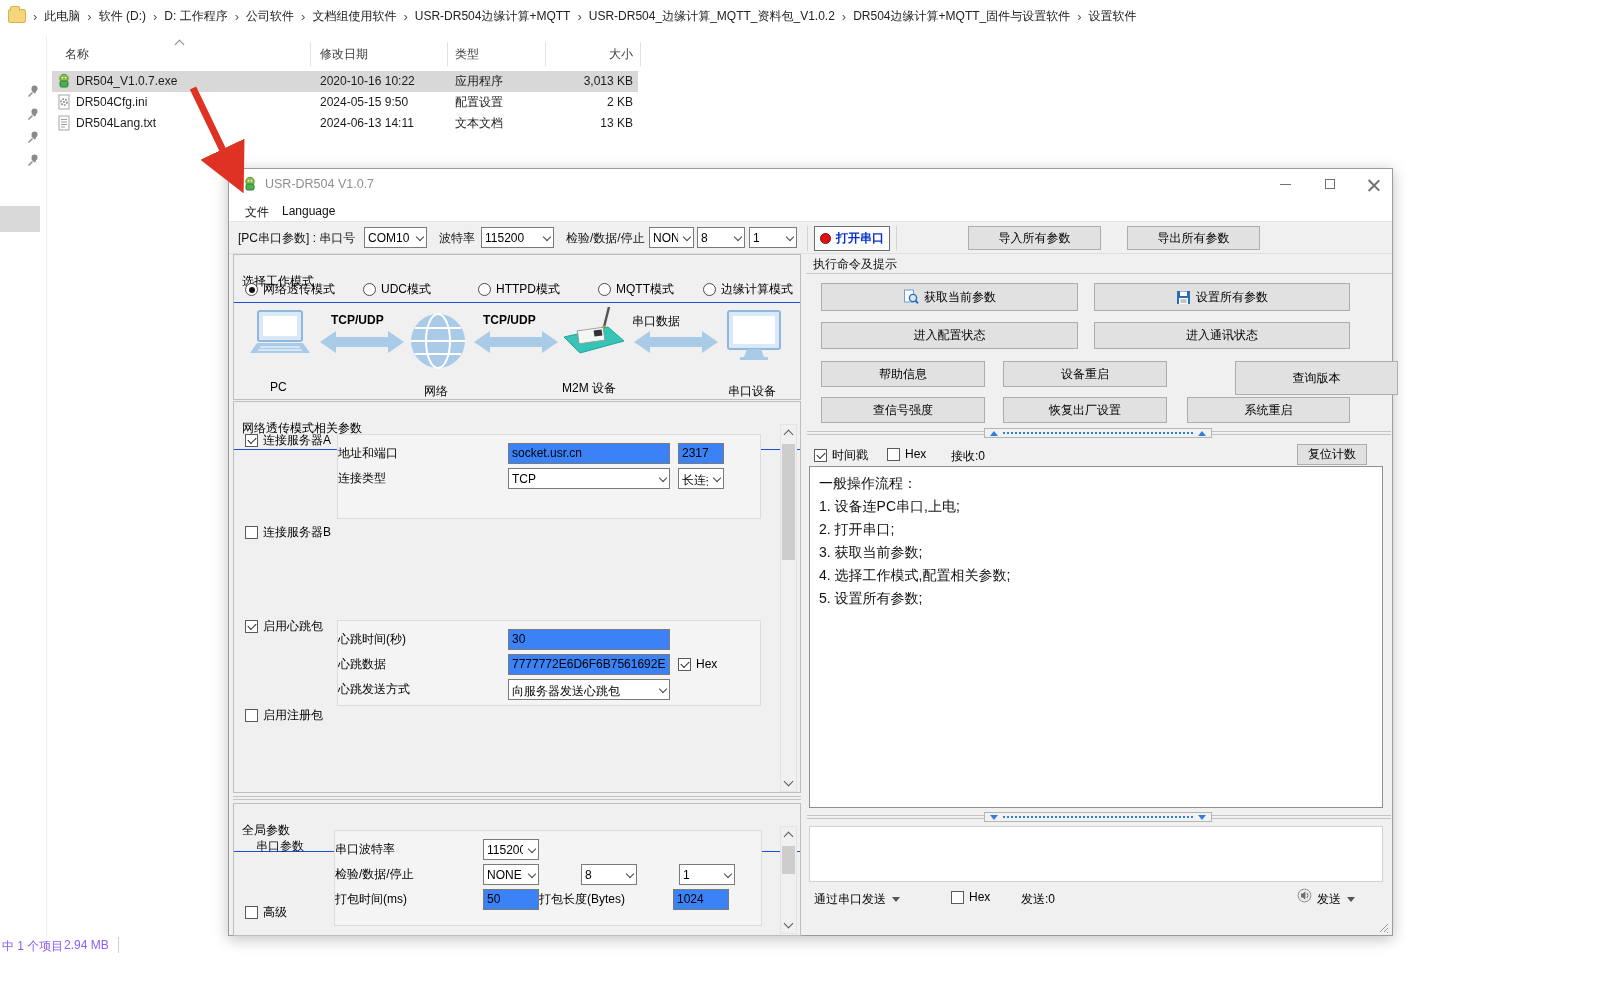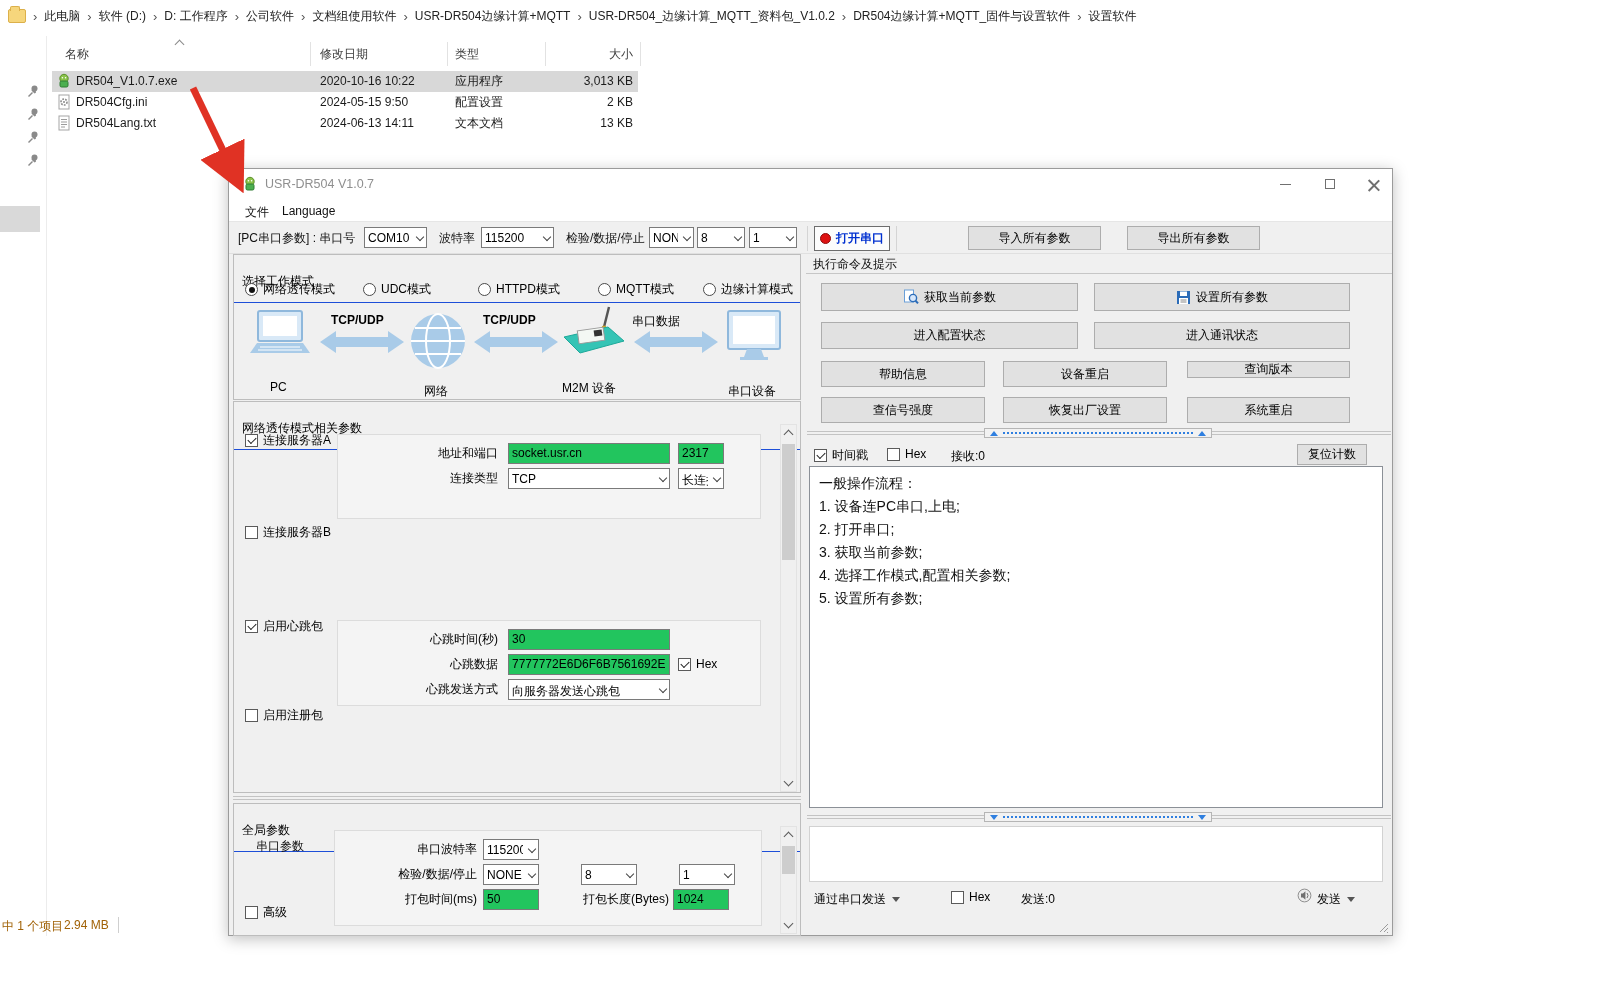--- a/index.html
+++ b/index.html
@@ -20,21 +20,21 @@
   .hdr-cell { position:absolute; top:44px; height:20px; font-size:12px; color:#3b3b3b; line-height:20px; }
   .hdr-sep { position:absolute; top:42px; height:24px; width:1px; background:#e2e2e2; }
   .sort-caret { position:absolute; left:176px; top:38px; width:8px; height:8px; }
   .sort-caret::before { content:""; position:absolute; left:0; top:3px; width:6px; height:6px; border-left:1px solid #8a8a8a; border-top:1px solid #8a8a8a; transform:rotate(45deg); }
   .file-row { position:absolute; left:52px; width:586px; height:21px; font-size:12px; color:#1b1b1b; }
   .file-row.selected { background:#d8d8d8; }
   .fcell { position:absolute; top:0; line-height:21px; white-space:nowrap; }
   .fic { position:absolute; left:4px; top:2px; width:16px; height:16px; }
   .pin { position:absolute; left:26px; width:14px; height:14px; }
   .nav-block { position:absolute; left:0; top:206px; width:40px; height:26px; background:#d9d9d9; }
-  .statusbar { position:absolute; left:0; top:916px; width:230px; height:20px; font-size:12px; color:#a16207; }
+  .statusbar { position:absolute; left:0; top:936px; width:230px; height:20px; font-size:12px; color:#8b5cf6; }
 
   
   #appwin { position:absolute; left:228px; top:168px; width:1165px; height:768px; background:#f0f0f0; border:1px solid #9b9b9b; box-shadow:0 3px 14px rgba(0,0,0,.25); z-index:5; }
   .titlebar { position:absolute; left:0; top:0; width:100%; height:30px; background:#fff; }
   .title-txt { position:absolute; left:36px; top:8px; font-size:12.5px; color:#8f8f8f; }
   .wbtn { position:absolute; top:0; width:34px; height:30px; }
   .wbtn .min { position:absolute; left:11px; top:15px; width:11px; height:1px; background:#707070; }
   .wbtn .max { position:absolute; left:11px; top:10px; width:10px; height:10px; border:1px solid #707070; }
   .wbtn .cls { position:absolute; left:11px; top:9px; width:12px; height:12px; }
   .wbtn .cls::before,.wbtn .cls::after { content:""; position:absolute; left:5px; top:0; width:1.5px; height:15px; background:#707070; }
@@ -53,22 +53,22 @@
   .group { position:absolute; border:1px solid #bdbdbd; background:#f0f0f0; }
   .gtitle { position:absolute; left:0; top:16px; width:100%; height:32px; border-bottom:1px solid #1d4ed8; font-size:12px; line-height:20px; padding-left:8px; color:#000; }
   .cbrow { position:absolute; display:flex; align-items:center; gap:5px; font-size:12px; color:#000; white-space:nowrap; }
   .cb { width:13px; height:13px; border:1px solid #5a5a5a; background:#fff; position:relative; flex:none; }
   .cb.checked::before { content:""; position:absolute; left:2px; top:2px; width:7px; height:4px; border-left:1.8px solid #222; border-bottom:1.8px solid #222; transform:rotate(-45deg); }
   .radio { width:13px; height:13px; border:1px solid #4a4a4a; border-radius:50%; background:#fff; position:relative; flex:none; }
   .radio.sel::before { content:""; position:absolute; left:2.5px; top:2.5px; width:6px; height:6px; border-radius:50%; background:#111; }
   .sub { position:absolute; border:1px solid #dcdcdc; background:#f4f4f4; }
   .srow { display:flex; align-items:center; height:22px; margin:3px 0 0 0; }
   .srow:first-child { margin-top:7px; }
-  .slab { font-size:12px; color:#000; text-align:right; white-space:nowrap; flex:none; }
-  .rinp { height:21px; border:1px solid #7a7a7a; background:#22c55e; font-size:12px; padding:0 3px; font-family:inherit; flex:none; }
+  .slab { font-size:12px; color:#000; white-space:nowrap; flex:none; }
+  .rinp { height:21px; border:1px solid #7a7a7a; background:#3b82f6; font-size:12px; padding:0 3px; font-family:inherit; flex:none; }
   .rcombo { position:relative; height:21px; border:1px solid #7a7a7a; background:#fff; font-size:12px; overflow:hidden; flex:none; }
   .rcombo .cv { position:absolute; left:3px; top:3px; white-space:nowrap; }
   .rcombo .cmask { position:absolute; right:0; top:0; width:15px; height:100%; background:#fff; }
   .rcombo .chev { position:absolute; right:3px; top:6px; width:6px; height:6px; border-right:1.4px solid #444; border-bottom:1.4px solid #444; transform:rotate(45deg); }
   .diag-lbl { position:absolute; font-size:12px; color:#000; white-space:nowrap; }
   .diag-lbl.b { font-weight:bold; }
   .vscroll { position:absolute; width:17px; background:#f0f0f0; border:1px solid #e3e3e3; }
   .sarr { position:absolute; left:0; width:15px; height:16px; }
   .sarr::before { content:""; position:absolute; left:4px; width:6px; height:6px; border-left:1.3px solid #5a5a5a; border-top:1.3px solid #5a5a5a; }
   .sarr.up { top:0; } .sarr.up::before { top:6px; transform:rotate(45deg); }
@@ -479,21 +479,21 @@
     </div>
   <div class="btn" style="left:865px;top:153px;width:256px;height:27px">
       <span>进入通讯状态</span>
     </div>
   <div class="btn" style="left:592px;top:192px;width:164px;height:26px">
       <span>帮助信息</span>
     </div>
   <div class="btn" style="left:774px;top:192px;width:164px;height:26px">
       <span>设备重启</span>
     </div>
-  <div class="btn" style="left:958px;top:192px;width:163px;height:17px">
+  <div class="btn" style="left:1006px;top:192px;width:163px;height:34px">
       <span>查询版本</span>
     </div>
   <div class="btn" style="left:592px;top:228px;width:164px;height:26px">
       <span>查信号强度</span>
     </div>
   <div class="btn" style="left:774px;top:228px;width:164px;height:26px">
       <span>恢复出厂设置</span>
     </div>
   <div class="btn" style="left:958px;top:228px;width:163px;height:26px">
       <span>系统重启</span>

